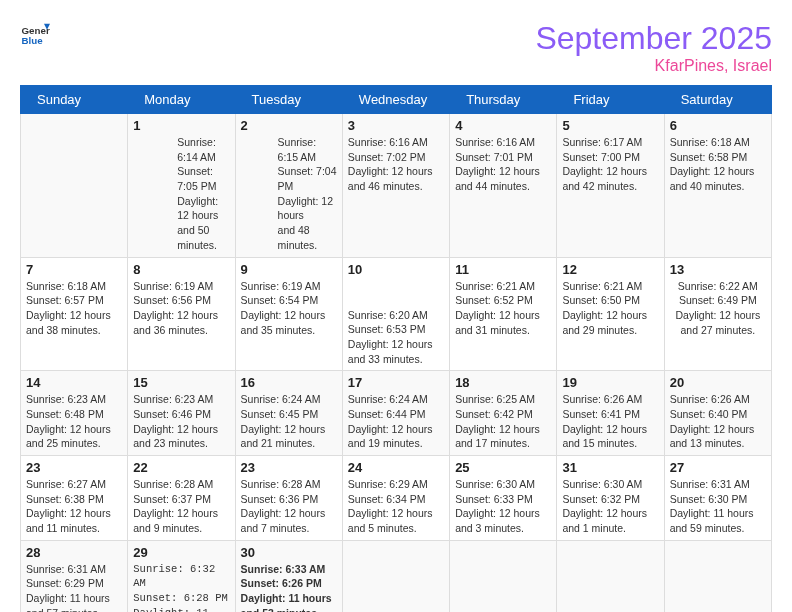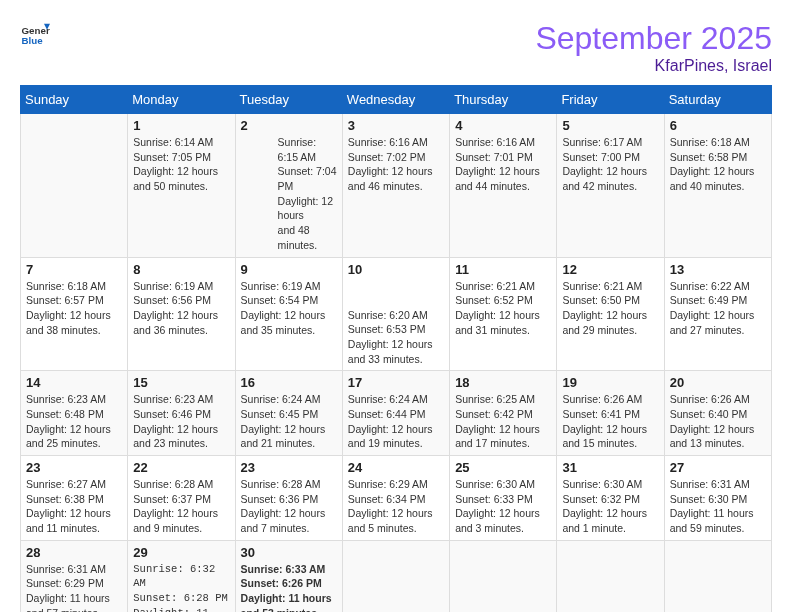--- a/index.html
+++ b/index.html
@@ -28,31 +28,31 @@
     .title-area {
       text-align: right;
     }
     .month-title {
       font-size: 32px;
       color: #8b5cf6;
       font-weight: normal;
     }
     .location {
       font-size: 16px;
-      color: #4c1d95;
+      color: #ec4899;
     }
     table {
       width: 100%;
       border-collapse: collapse;
       font-size: 11px;
     }
     thead tr th {
       background-color: #1565c0;
       color: #fff;
-      padding: 6px 4px;
+      padding: 6px 16px;
       text-align: left;
       font-size: 13px;
       font-weight: normal;
       border: 1px solid #1565c0;
     }
     tbody tr td {
       border: 1px solid #ddd;
       padding: 4px 5px;
       vertical-align: top;
       width: calc(100% / 7);
@@ -103,21 +103,21 @@
         <th>Thursday</th>
         <th>Friday</th>
         <th>Saturday</th>
       </tr>
   </thead>
   <tbody id="calendar-body">
   <tr>
         <td></td>
         <td>
           <div class="day-number">1</div>
-          <div class="day-info" style="white-space: pre-line;">Sunrise: 6:14 AM
+          <div class="day-info" style="white-space: pre-line; margin-left: 44px;">Sunrise: 6:14 AM
 Sunset: 7:05 PM
 Daylight: 12 hours
 and 50 minutes.</div>
         </td>
         <td>
           <div class="day-number">2</div>
           <div class="day-info" style="white-space: pre-line; margin-left: 37px;">Sunrise: 6:15 AM
 Sunset: 7:04 PM
 Daylight: 12 hours
 and 48 minutes.</div>
@@ -189,21 +189,21 @@
         </td>
         <td>
           <div class="day-number">12</div>
           <div class="day-info" style="white-space: pre-line;">Sunrise: 6:21 AM
 Sunset: 6:50 PM
 Daylight: 12 hours
 and 29 minutes.</div>
         </td>
         <td>
           <div class="day-number">13</div>
-          <div class="day-info" style="white-space: pre-line;">Sunrise: 6:22 AM
+          <div class="day-info" style="white-space: pre-line; text-align: center;">Sunrise: 6:22 AM
 Sunset: 6:49 PM
 Daylight: 12 hours
 and 27 minutes.</div>
         </td>
       </tr>
       <tr>
         <td>
           <div class="day-number">14</div>
           <div class="day-info" style="white-space: pre-line;">Sunrise: 6:23 AM
 Sunset: 6:48 PM

